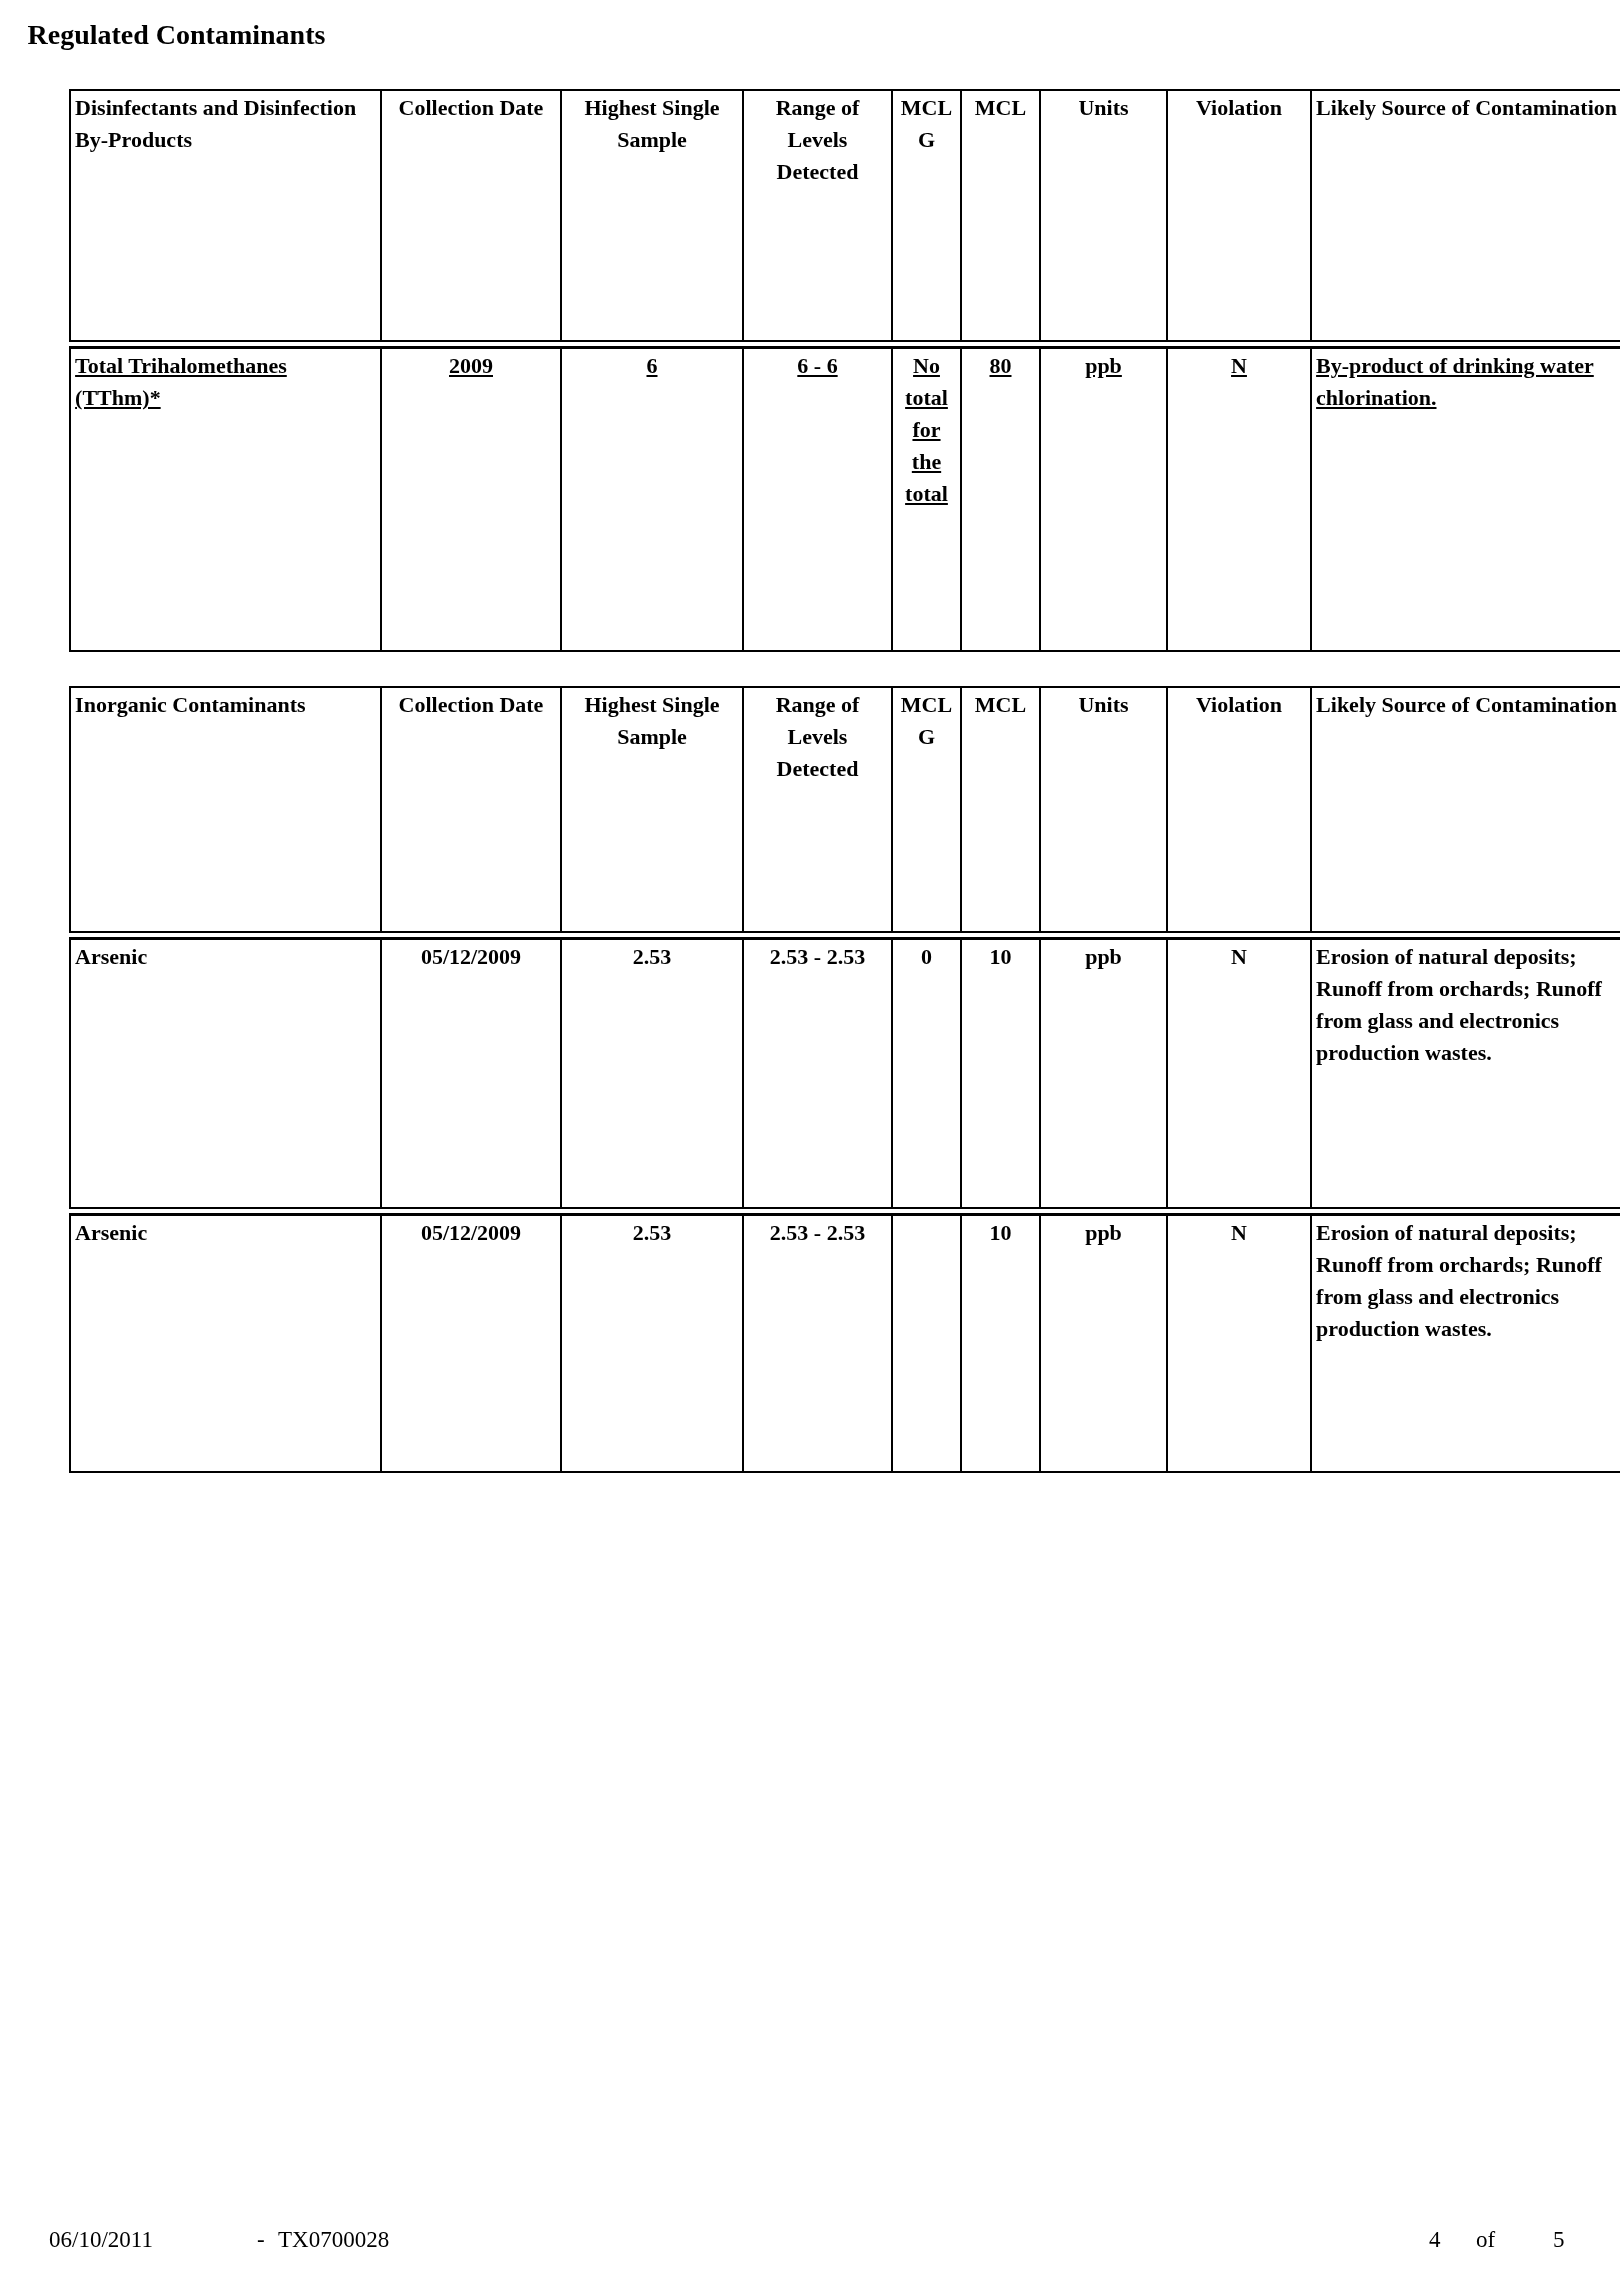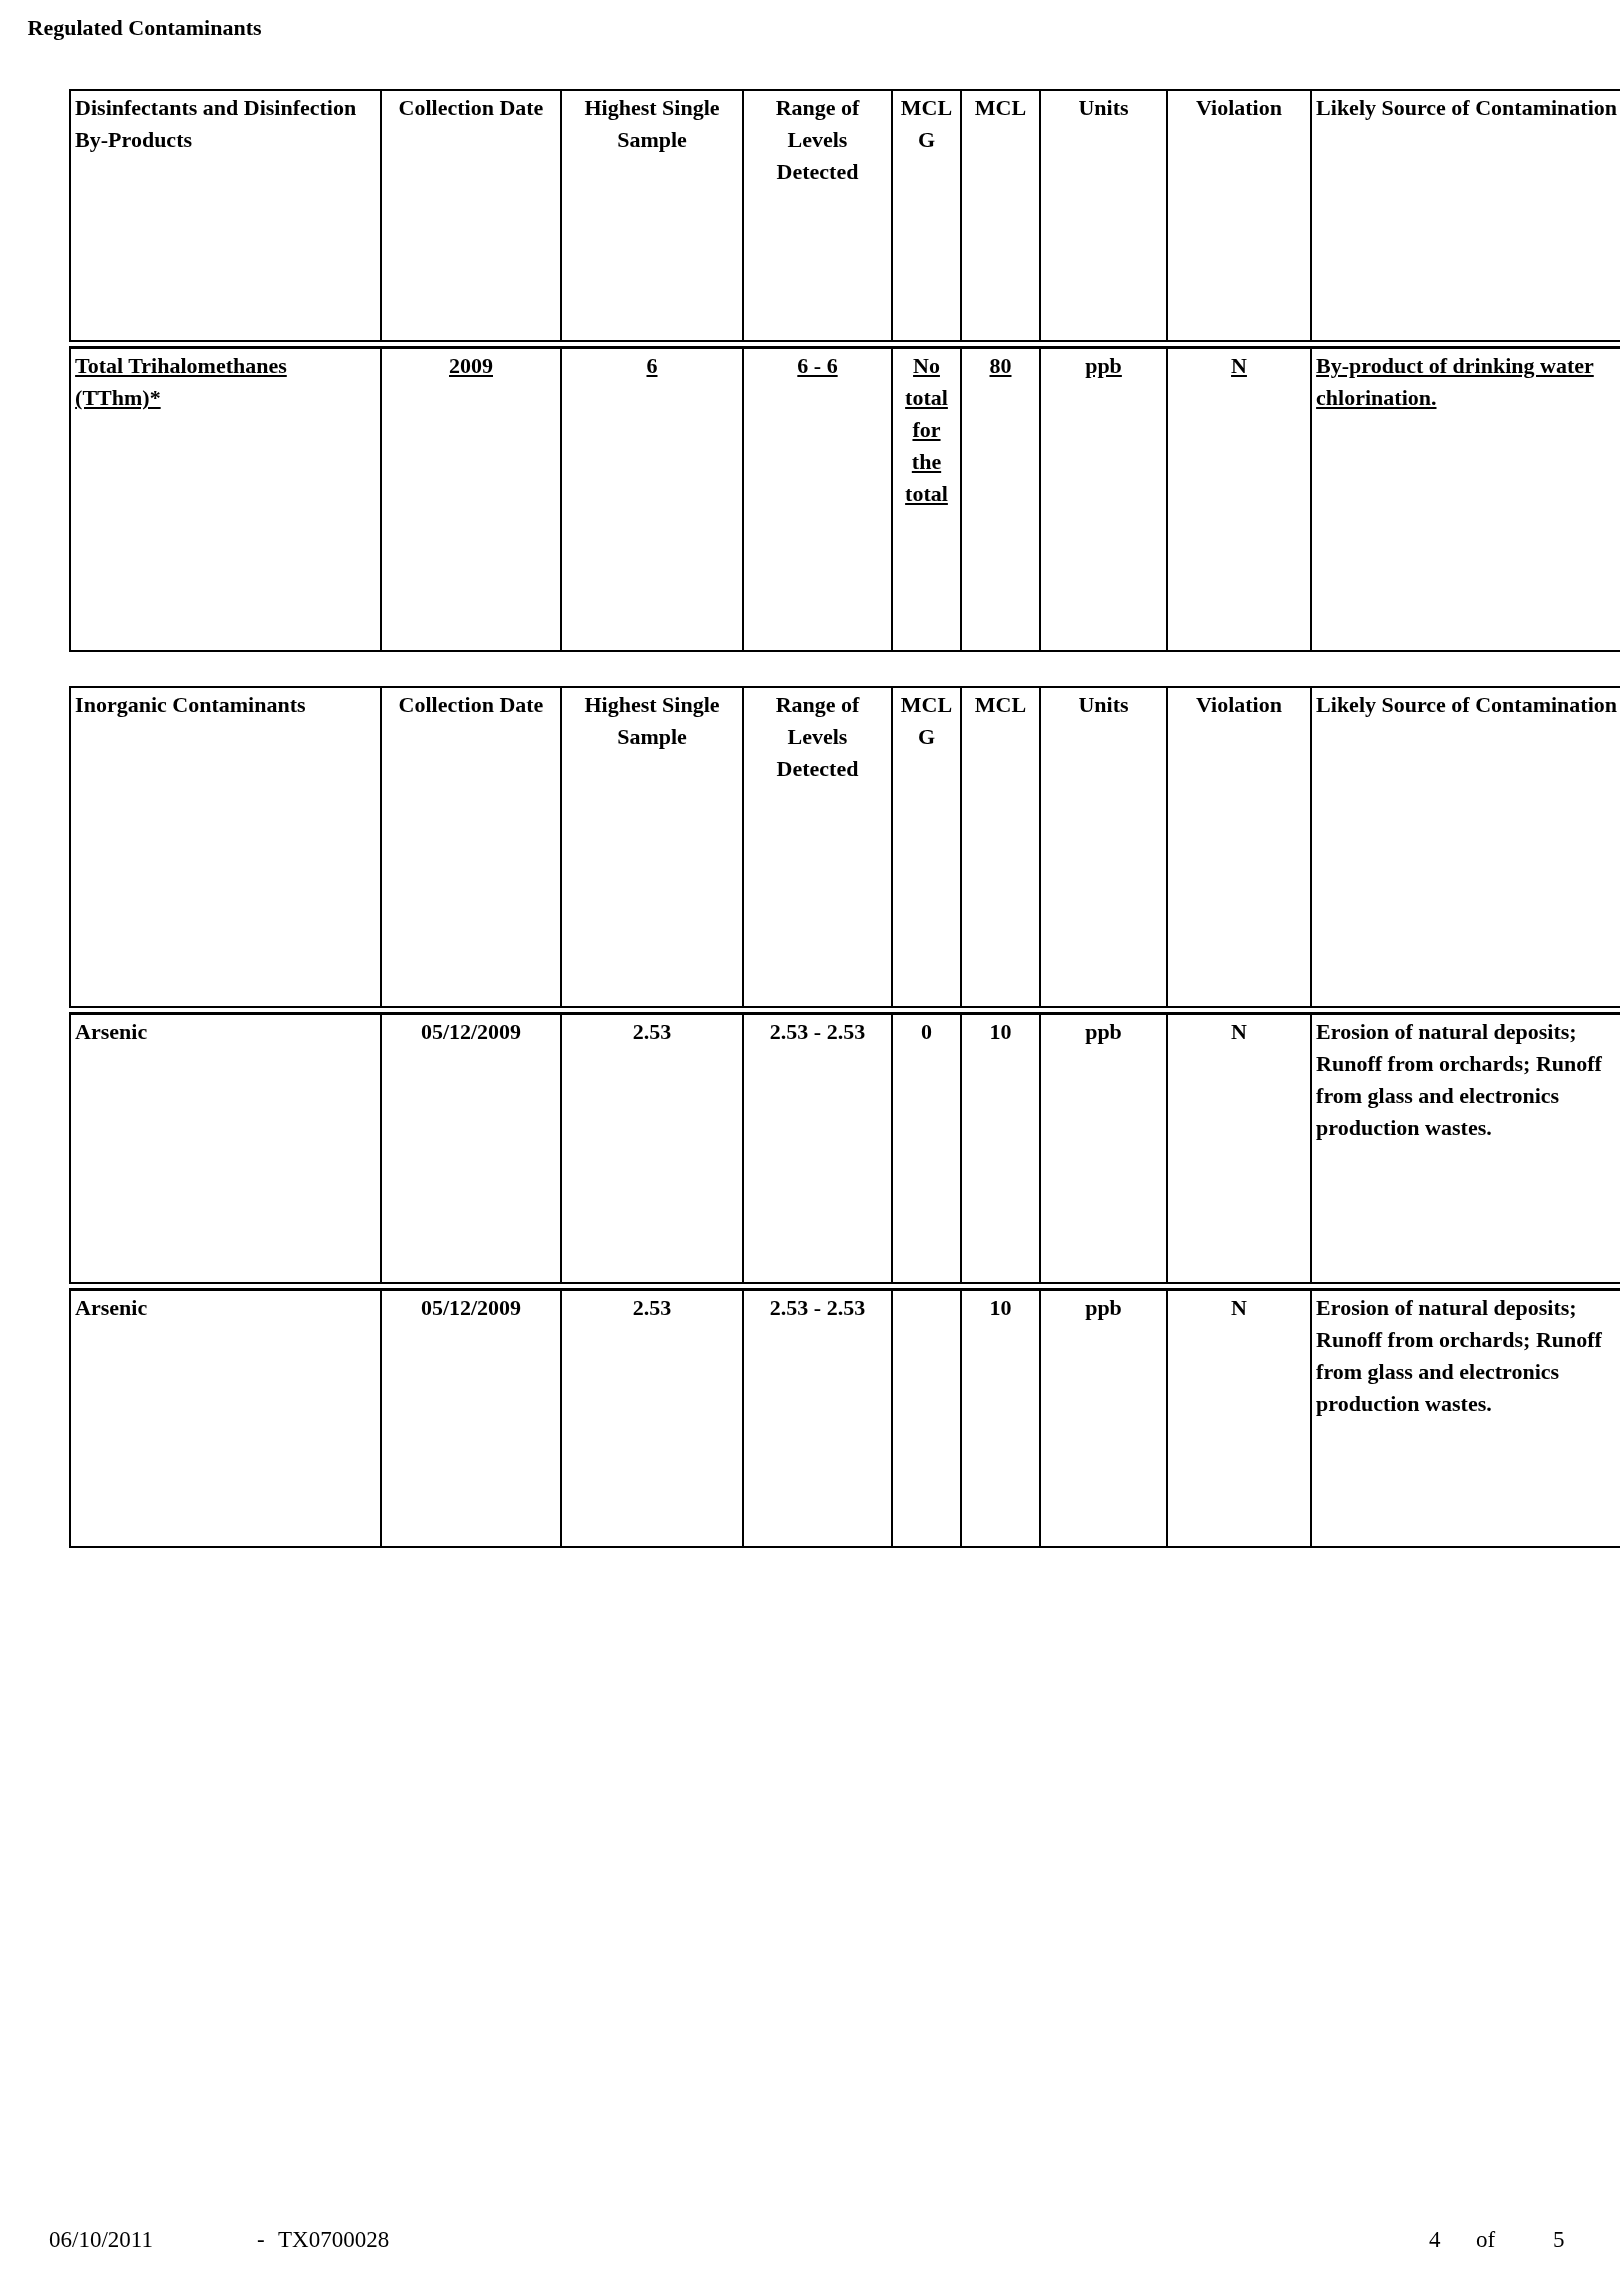--- a/index.html
+++ b/index.html
@@ -11,21 +11,21 @@
     width: 1621px;
     height: 2295px;
     position: relative;
     font-family: "Liberation Serif", "DejaVu Serif", serif;
     color: #000000;
   }
   .page-title {
     position: absolute;
     top: 0px;
     left: 27.5px;
-    font-size: 22px;
+    font-size: 28px;
     font-weight: bold;
     letter-spacing: 0px;
   }
   .section {
     position: absolute;
     left: 29px;
     width: 1557px;
   }
   .section-1 { top: 85px; }
   .section-2 { top: 682px; }
@@ -63,21 +63,21 @@
   .c3 { width: 182px; }
   .c4 { width: 149px; }
   .c5 { width: 69px; }
   .c6 { width: 79px; }
   .c7 { width: 127px; }
   .c8 { width: 144px; }
   .c9 { width: 316px; }
   
   .h-head-1 th { height: 253px; }
   .h-row-1  td { height: 306px; text-decoration: underline; }
-  .h-head-2 th { height: 322px; }
+  .h-head-2 th { height: 247px; }
   .h-row-2a td { height: 272px; }
   .h-row-2b td { height: 260px; }
   .h-row-2c td { height: 272px; }
   .h-row-2d td { height: 306px; }
   .footer {
     position: absolute;
     top: 2227px;
     left: 0;
     width: 1621px;
     height: 41px;

